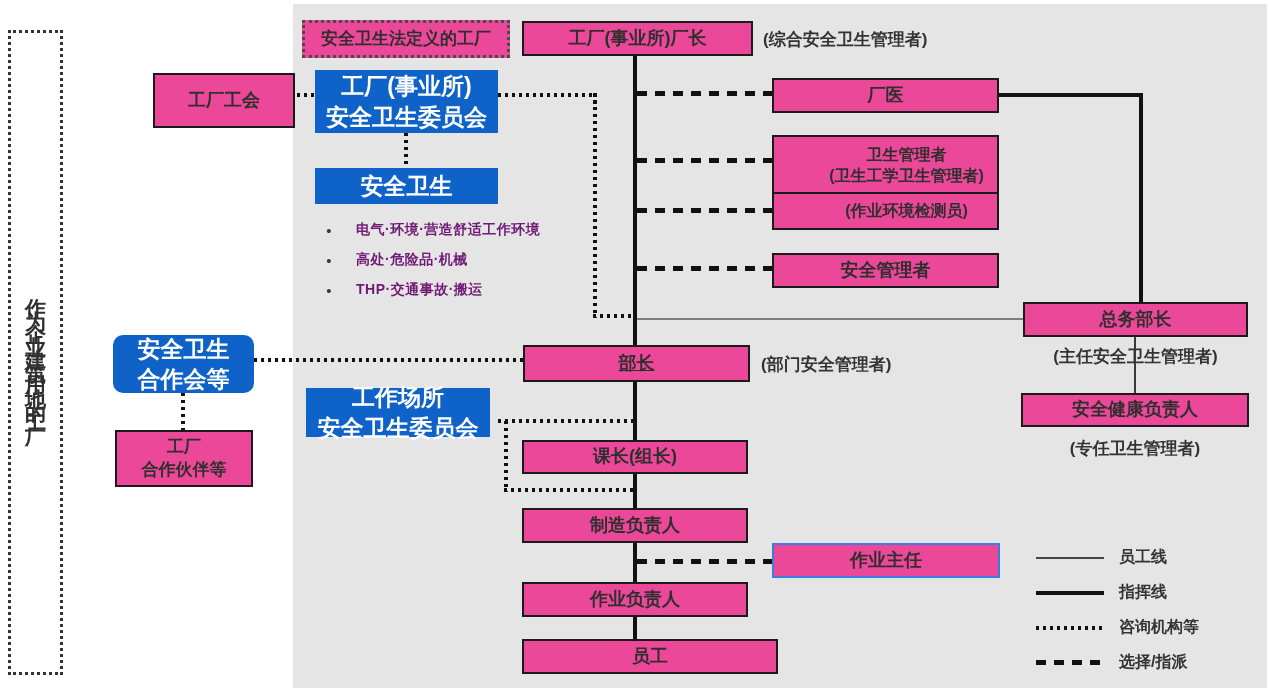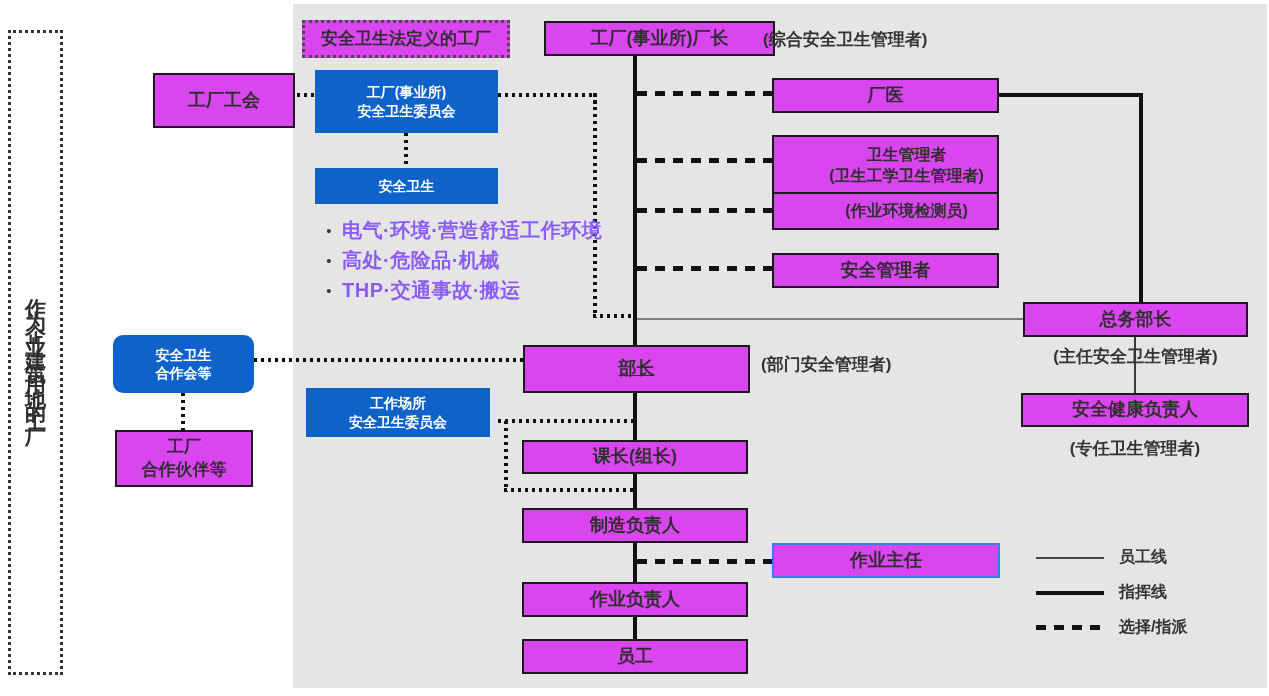--- a/index.html
+++ b/index.html
@@ -2,26 +2,26 @@
 <html><head>
 <meta charset="utf-8">
 <style>
   html,body{margin:0;padding:0;}
   body{
     width:1269px;height:696px;position:relative;background:#ffffff;
     font-family:"Liberation Sans", sans-serif;overflow:hidden;
   }
   .panel{position:absolute;background:#e5e5e5;}
   .node{
-    position:absolute;box-sizing:border-box;background:#d946ef;
+    position:absolute;box-sizing:border-box;background:#ec4899;
     border:2.5px solid #1a1a1a;display:flex;align-items:center;justify-content:center;
     text-align:center;font-size:18px;font-weight:600;color:#2f2f2f;
     line-height:1.32;white-space:pre-line;z-index:3;
   }
-  .node.blue{background:#0f63c8;border:none;color:#ffffff;font-weight:700;font-size:14px;}
+  .node.blue{background:#0f63c8;border:none;color:#ffffff;font-weight:700;font-size:23px;}
   .node.dotted-border{border:3px dotted #4a4a4a;font-size:17px;}
   .node.blue-border{border:2.5px solid #3b7ddd;}
   .node.small{font-size:16px;padding-left:42px;}
   .annotation{
     position:absolute;font-size:17px;font-weight:600;color:#333333;
     z-index:3;white-space:nowrap;
   }
   .annotation.center{text-align:center;}
   .vzone{
     position:absolute;left:8px;top:30px;width:55px;height:645px;box-sizing:border-box;
@@ -37,21 +37,21 @@
   .v-thick{width:4px;background:#121212;}
   .h-thin{height:2px;background:#7d7d7d;}
   .v-thin{width:2px;background:#3a3a3a;}
   .h-dotted{height:4px;background:repeating-linear-gradient(90deg,#111 0 3.5px,transparent 3.5px 7px);}
   .v-dotted{width:4px;background:repeating-linear-gradient(180deg,#111 0 3.5px,transparent 3.5px 7px);}
   .h-dashed{height:5px;background:repeating-linear-gradient(90deg,#111 0 10px,transparent 10px 18px);}
   
   .topics{position:absolute;left:316px;top:215px;width:306px;z-index:3;}
   .topic-row{display:flex;align-items:center;height:30px;}
   .topic-row .dot{width:26px;text-align:center;font-size:15px;color:#3a3a3a;}
-  .topic-row .txt{font-size:20px;font-weight:600;color:#8b5cf6;letter-spacing:0.5px;}
+  .topic-row .txt{font-size:14px;font-weight:600;color:#701a75;letter-spacing:0.5px;margin-left:14px;}
   
   .legend{position:absolute;left:1036px;top:544px;z-index:3;}
   .legend-row{display:flex;align-items:center;height:27px;margin-bottom:8px;}
   .legend-swatch{width:68px;margin-right:15px;}
   .sw-thin{height:2px;background:#444444;}
   .sw-thick{height:4px;background:#111111;}
   .sw-dotted{height:4px;background:repeating-linear-gradient(90deg,#111 0 3.5px,transparent 3.5px 7px);}
   .sw-dashed{height:5px;background:repeating-linear-gradient(90deg,#111 0 10px,transparent 10px 18px);}
   .legend-label{font-size:16px;font-weight:700;color:#333333;}
 </style>
@@ -84,21 +84,21 @@
 <div class="ln v-dotted" style="left:181px;top:393px;height:37px;"></div>
 <div class="ln h-dotted" style="left:498px;top:419px;width:139px;"></div>
 <div class="ln v-dotted" style="left:504px;top:421px;height:71px;"></div>
 <div class="ln h-dotted" style="left:504px;top:488px;width:133px;"></div>
 
 <div class="ln h-thin" style="left:637px;top:318px;width:386px;"></div>
 <div class="ln v-thin" style="left:1134px;top:337px;height:56px;"></div>
 
 <div class="node dotted-border" style="left:302px;top:20px;width:208px;height:38px;">安全卫生法定义的工厂</div>
 
-<div class="node" style="left:544px;top:21px;width:231px;height:35px;">工厂(事业所)厂长</div>
+<div class="node" style="left:522px;top:21px;width:231px;height:35px;">工厂(事业所)厂长</div>
 <div class="annotation" style="left:763px;top:28px;">(综合安全卫生管理者)</div>
 
 <div class="node" style="left:113px;top:73px;width:142px;height:55px;margin-left:40px;">工厂工会</div>
 
 <div class="node blue" style="left:315px;top:70px;width:183px;height:63px;">工厂(事业所)
 安全卫生委员会</div>
 
 <div class="node blue" style="left:315px;top:168px;width:183px;height:36px;">安全卫生</div>
 
 <div class="topics">
@@ -124,48 +124,52 @@
 <div class="node small" style="left:772px;top:192px;width:227px;height:38px;">(作业环境检测员)</div>
 
 <div class="node" style="left:772px;top:253px;width:227px;height:35px;">安全管理者</div>
 
 <div class="node" style="left:1023px;top:302px;width:225px;height:35px;">总务部长</div>
 <div class="annotation center" style="left:1013px;top:345px;width:245px;">(主任安全卫生管理者)</div>
 
 <div class="node" style="left:1021px;top:393px;width:228px;height:34px;">安全健康负责人</div>
 <div class="annotation center" style="left:1021px;top:437px;width:228px;">(专任卫生管理者)</div>
 
-<div class="node" style="left:523px;top:345px;width:227px;height:48px;text-decoration:underline;">部长</div>
+<div class="node" style="left:523px;top:345px;width:227px;height:37px;text-decoration:underline;">部长</div>
 <div class="annotation" style="left:761px;top:353px;">(部门安全管理者)</div>
 
 <div class="node blue" style="left:113px;top:335px;width:141px;height:58px;border-radius:10px;">安全卫生
 合作会等</div>
 
 <div class="node" style="left:115px;top:430px;width:138px;height:57px;font-size:17px;">工厂
 合作伙伴等</div>
 
 <div class="node blue" style="left:306px;top:388px;width:184px;height:49px;">工作场所
 安全卫生委员会</div>
 
 <div class="node" style="left:522px;top:440px;width:226px;height:34px;">课长(组长)</div>
 
 <div class="node" style="left:522px;top:508px;width:226px;height:35px;">制造负责人</div>
 
 <div class="node blue-border" style="left:772px;top:543px;width:228px;height:35px;text-align:right;">作业主任</div>
 
 <div class="node" style="left:522px;top:582px;width:226px;height:35px;">作业负责人</div>
 
-<div class="node" style="left:522px;top:639px;width:226px;height:35px;">员工</div>
+<div class="node" style="left:522px;top:639px;width:256px;height:35px;">员工</div>
 
 <div class="legend">
   <div class="legend-row">
     <div class="legend-swatch sw-thin"></div>
     <div class="legend-label">员工线</div>
   </div>
   <div class="legend-row">
     <div class="legend-swatch sw-thick"></div>
     <div class="legend-label">指挥线</div>
   </div>
   <div class="legend-row">
+    <div class="legend-swatch sw-dotted"></div>
+    <div class="legend-label">咨询机构等</div>
+  </div>
+  <div class="legend-row">
     <div class="legend-swatch sw-dashed"></div>
     <div class="legend-label">选择/指派</div>
   </div>
 </div>
 
 </body></html>

